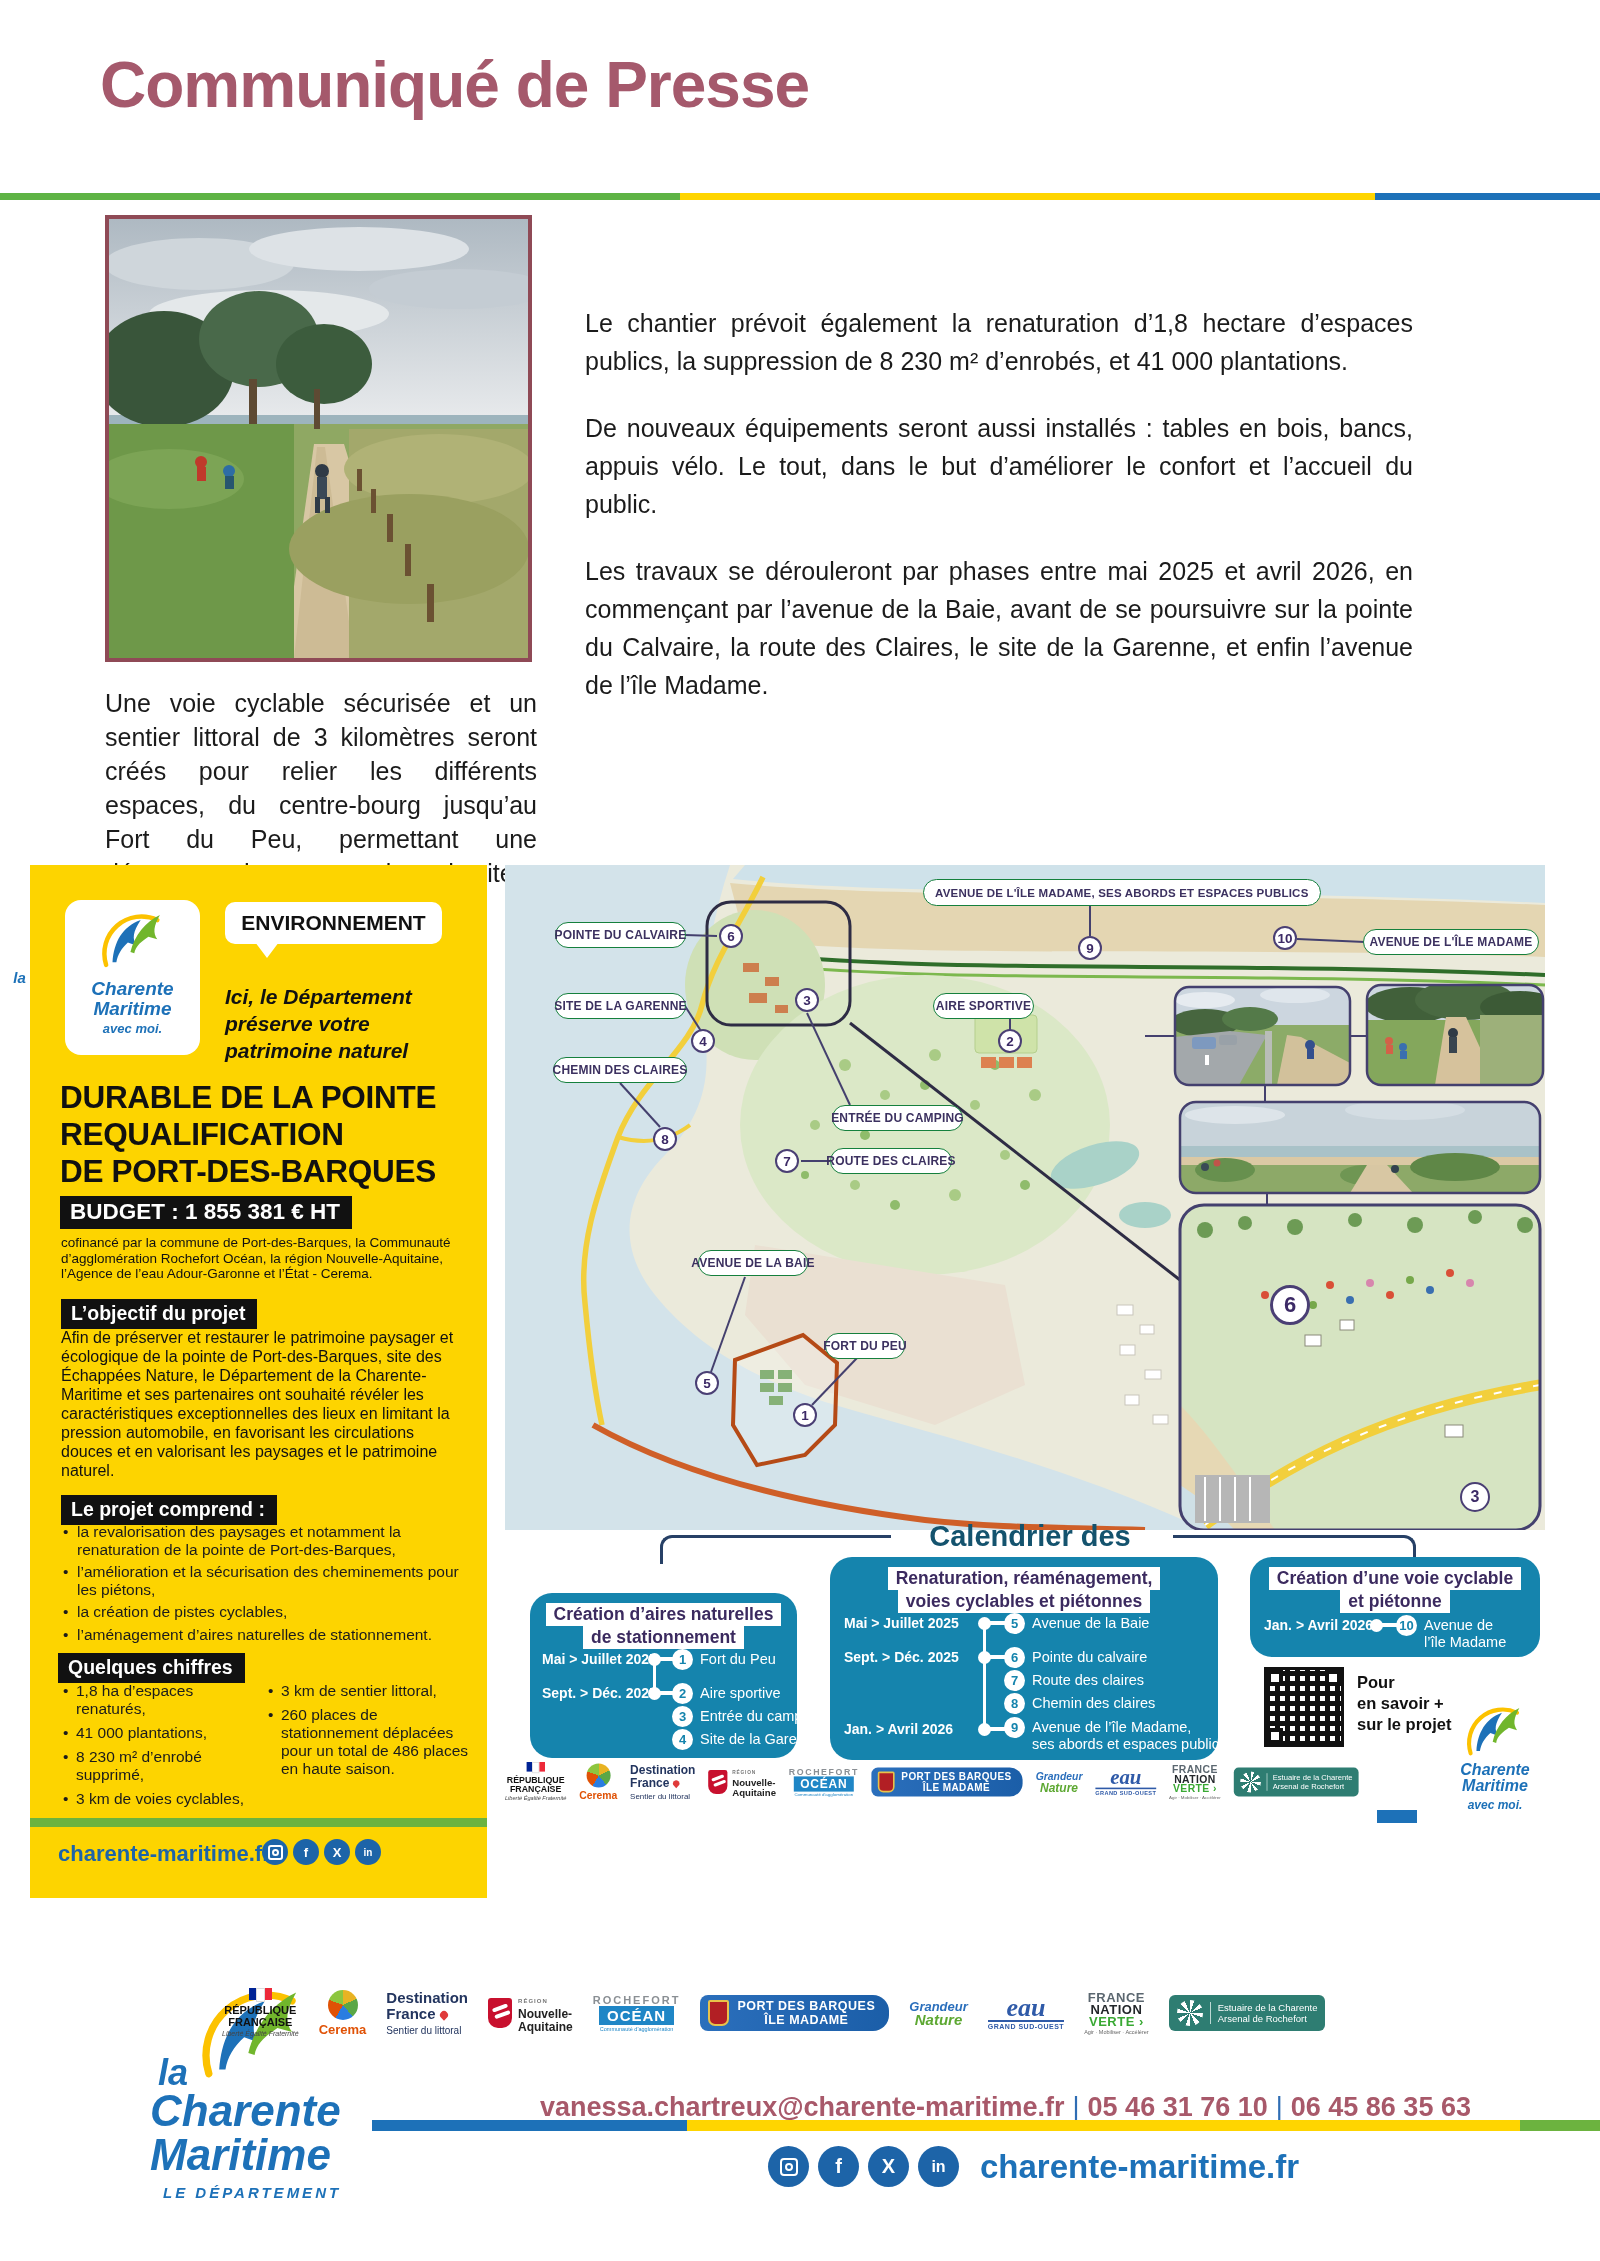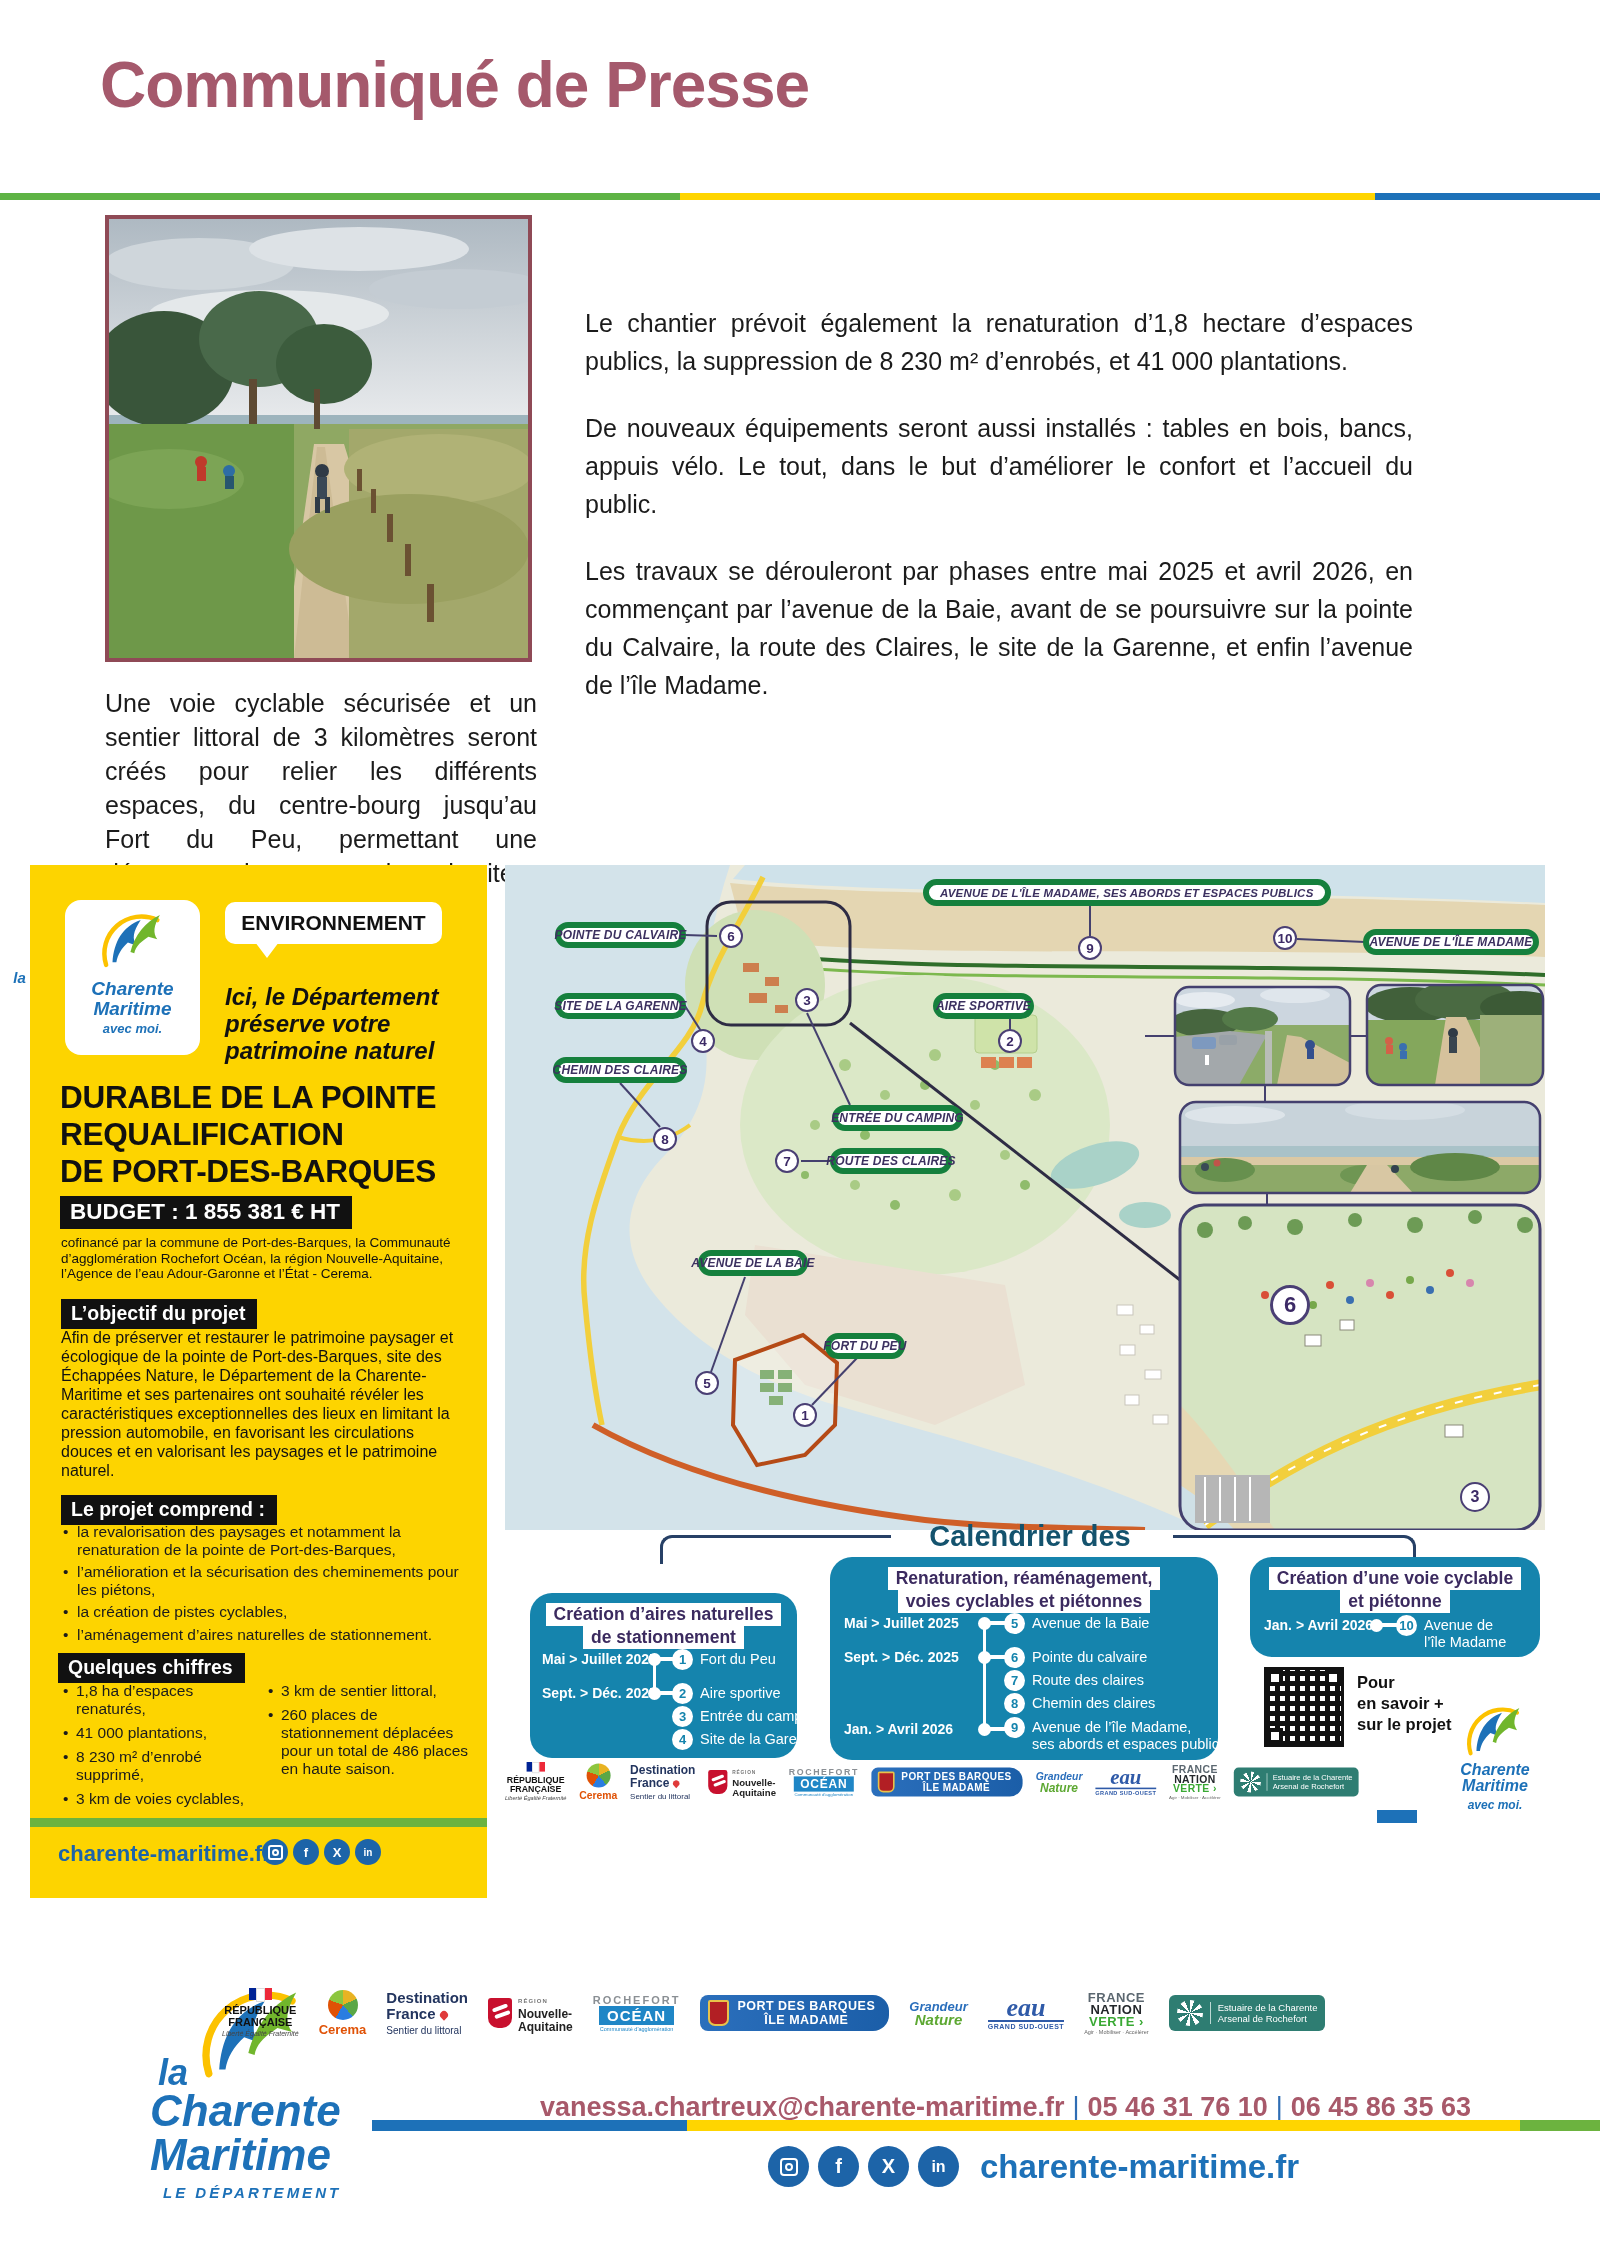--- a/index.html
+++ b/index.html
@@ -26,21 +26,21 @@
   .brandcard{left:35px;top:35px;width:135px;height:155px;background:#fff;border-radius:16px;
              display:flex;flex-direction:column;align-items:center;padding-top:6px;box-sizing:border-box;}
   .brandtxt{color:#1d71b8;font-style:italic;font-weight:bold;text-align:center;line-height:1.02;}
   .brandtxt .la{font-size:15px;display:block;text-align:left;margin-left:-78px;margin-bottom:-6px;}
   .brandtxt .n{font-size:19px;display:block;}
   .brandtxt .tg{font-size:13px;display:block;margin-top:4px;}
   .badge{left:195px;top:37px;width:217px;height:42px;background:#fff;border-radius:10px;
          display:flex;align-items:center;justify-content:center;font-weight:bold;font-size:21px;color:#111;}
   .badge-tail{left:225px;top:77px;width:0;height:0;border-left:12px solid transparent;
               border-right:12px solid transparent;border-top:16px solid #fff;}
-  .slogan{left:195px;top:118px;width:215px;font-size:24px;font-style:italic;font-weight:bold;line-height:27px;color:#111;}
+  .slogan{left:195px;top:118px;width:215px;font-size:21px;font-style:italic;font-weight:bold;line-height:27px;color:#111;}
   .ptitle{left:30px;top:214px;width:420px;font-size:31.5px;font-weight:bold;color:#111;line-height:37px;letter-spacing:-0.3px;}
   .blackbox{display:inline-block;background:#111;color:#fff;font-weight:bold;padding:3px 12px 4px 10px;}
   .budget{left:30px;top:331px;font-size:22.5px;}
   .cofi{left:31px;top:370px;width:395px;font-size:13.5px;line-height:15.5px;color:#111;}
   .lab{font-size:19.5px;}
   .obj-lab{left:31px;top:434px;}
   .obj-txt{left:31px;top:463px;width:396px;font-size:16px;line-height:19px;color:#111;}
   .inc-lab{left:31px;top:630px;}
   .blist{left:33px;top:658px;width:412px;font-size:15.5px;line-height:17.5px;}
   .blist div{position:relative;padding-left:14px;margin-bottom:5px;}
@@ -52,23 +52,23 @@
   .figs1 div:before,.figs2 div:before{content:"\2022";position:absolute;left:0;top:0;}
   .greenbar{left:0;top:953px;width:457px;height:9px;background:#6cb33f;}
   .ysite{left:28px;top:976px;font-size:22px;font-weight:bold;color:#1d64a8;}
   .yicons{left:232px;top:974px;display:flex;gap:5px;}
   .sic{border-radius:50%;background:#1d64a8;color:#fff;display:flex;align-items:center;justify-content:center;font-weight:bold;}
   .sic.sm{width:26px;height:26px;font-size:13px;}
   .sic.lg2{width:41px;height:41px;font-size:20px;}
 
   
   .map{left:505px;top:865px;width:1040px;height:665px;}
-  .pill{position:absolute;background:#fff;border:6px solid #15803d;border-radius:15px;height:26px;
+  .pill{position:absolute;background:#fff;border:1px solid #15803d;border-radius:15px;height:26px;
         display:flex;align-items:center;justify-content:center;padding:0 11px;white-space:nowrap;
-        font-size:12px;font-weight:bold;color:#3c3160;letter-spacing:.2px;box-sizing:border-box;font-style:italic;}
+        font-size:12px;font-weight:bold;color:#3c3160;letter-spacing:.2px;box-sizing:border-box;}
   .mk{position:absolute;background:#fff;border:2.5px solid #4a3f74;border-radius:50%;width:24px;height:24px;
       display:flex;align-items:center;justify-content:center;font-weight:bold;font-size:13.5px;color:#3c2a66;box-sizing:border-box;}
   .mk.big{width:40px;height:40px;font-size:22px;border-width:3px;}
   .mk.mid{width:30px;height:30px;font-size:16px;}
 
   
   .cal{left:505px;top:1510px;width:1060px;height:330px;}
   .cal-title{position:absolute;left:390px;top:10px;width:270px;text-align:center;
              font-size:29px;font-weight:bold;color:#14536e;}
   .cline-l{position:absolute;left:155px;top:25px;width:228px;height:26px;border-top:3px solid #274066;

